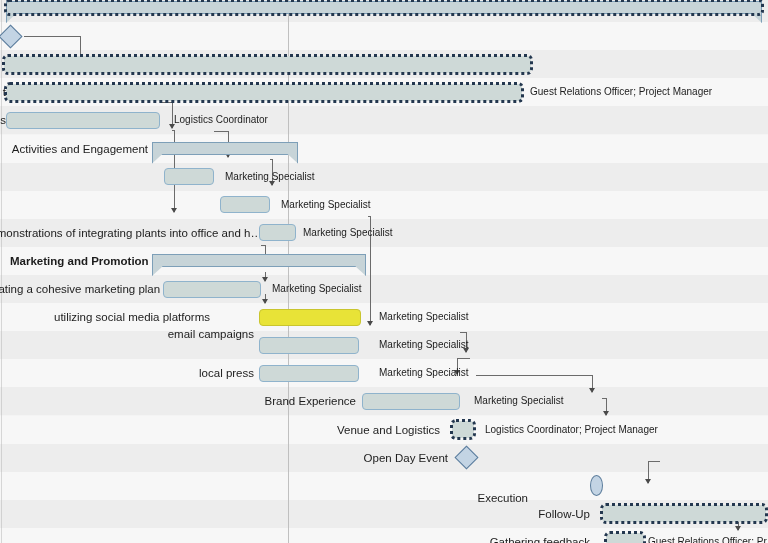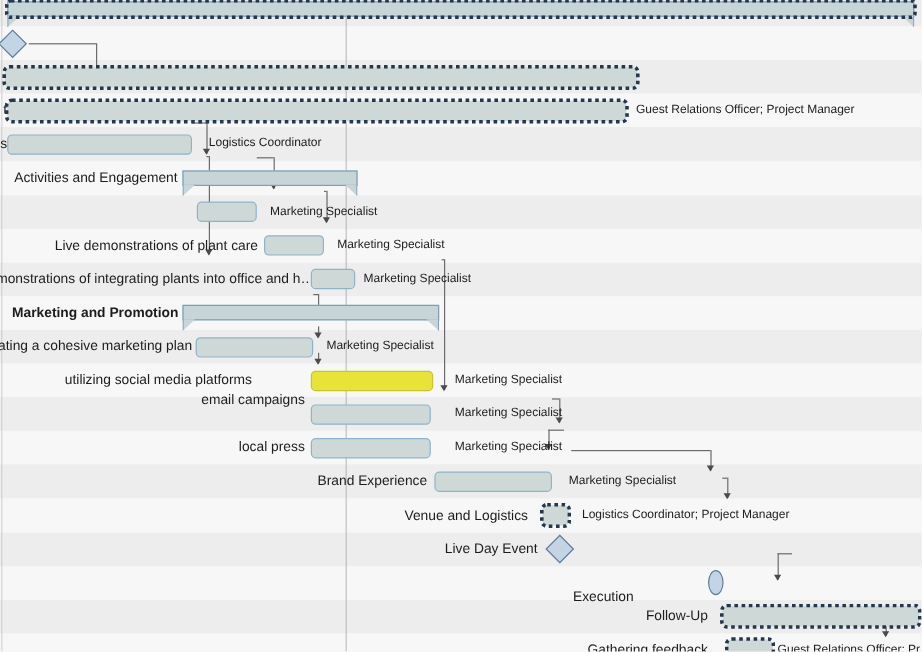--- a/index.html
+++ b/index.html
@@ -177,21 +177,20 @@
     <div class="lbl r" style="left: -6px; top: 106.4px; width: 12px;">s</div>
     <div class="bar" style="left: 6px; top: 111.9px; width: 154px;"></div>
     <div class="res" style="left: 174px; top: 106.4px;">Logistics Coordinator</div>
     <div class="lbl r" style="left: 10px; top: 134.5px; width: 138px;">Activities and Engagement</div>
     <div class="summary" style="left: 152px; top: 141.5px; width: 146px;">
       <div class="cap l"></div>
       <div class="cap r"></div>
     </div>
     <div class="bar" style="left: 164px; top: 168.1px; width: 50px;"></div>
     <div class="res" style="left: 225px; top: 162.6px;">Marketing Specialist</div>
-    <div class="lbl r" style="left: 10px; top: 190.7px; width: 205px;">Live demonstrations of plant care</div>
     <div class="bar" style="left: 220px; top: 196.2px; width: 50px;"></div>
     <div class="res" style="left: 281px; top: 190.7px;">Marketing Specialist</div>
     <div class="lbl r" style="left: -16px; top: 218.8px; width: 271px;">demonstrations of integrating plants into office and h…</div>
     <div class="bar" style="left: 259px; top: 224.3px; width: 37px;"></div>
     <div class="res" style="left: 303px; top: 218.8px;">Marketing Specialist</div>
     <div class="lbl r" style="left: 10px; top: 246.9px; width: 138px; font-weight: bold;">Marketing and Promotion</div>
     <div class="summary" style="left: 152px; top: 253.9px; width: 214px;">
       <div class="cap l"></div>
       <div class="cap r"></div>
     </div>
@@ -206,21 +205,21 @@
     <div class="res" style="left: 379px; top: 331.2px;">Marketing Specialist</div>
     <div class="lbl r" style="left: 10px; top: 359.3px; width: 244px;">local press</div>
     <div class="bar" style="left: 259px; top: 364.8px; width: 100px;"></div>
     <div class="res" style="left: 379px; top: 359.3px;">Marketing Specialist</div>
     <div class="lbl r" style="left: 140px; top: 387.4px; width: 216px;">Brand Experience</div>
     <div class="bar" style="left: 362px; top: 392.9px; width: 98px;"></div>
     <div class="res" style="left: 474px; top: 387.4px;">Marketing Specialist</div>
     <div class="lbl r" style="left: 200px; top: 415.5px; width: 240px;">Venue and Logistics</div>
     <div class="bar dotted" style="left: 452px; top: 421px; width: 22px;"></div>
     <div class="res" style="left: 485px; top: 415.5px;">Logistics Coordinator; Project Manager</div>
-    <div class="lbl r" style="left: 240px; top: 443.6px; width: 208px;">Live Day Event</div>
+    <div class="lbl r" style="left: 240px; top: 443.6px; width: 208px;">Open Day Event</div>
     <div class="diamond" style="left: 458px; top: 449.1px;"></div>
     <div class="lbl r" style="left: 400px; top: 471.7px; width: 128px; margin-top: 12px;">Execution</div>
     <div class="oval" style="left: 590px; top: 475.2px;"></div>
     <div class="lbl r" style="left: 400px; top: 499.8px; width: 190px;">Follow-Up</div>
     <div class="bar dotted" style="left: 602px; top: 505.3px; width: 164px;"></div>
     <div class="lbl r" style="left: 400px; top: 527.9px; width: 190px;">Gathering feedback</div>
     <div class="bar dotted" style="left: 606px; top: 533.4px; width: 38px;"></div>
     <div class="res" style="left: 648px; top: 527.9px;">Guest Relations Officer; Pr</div>
   </div>
 

